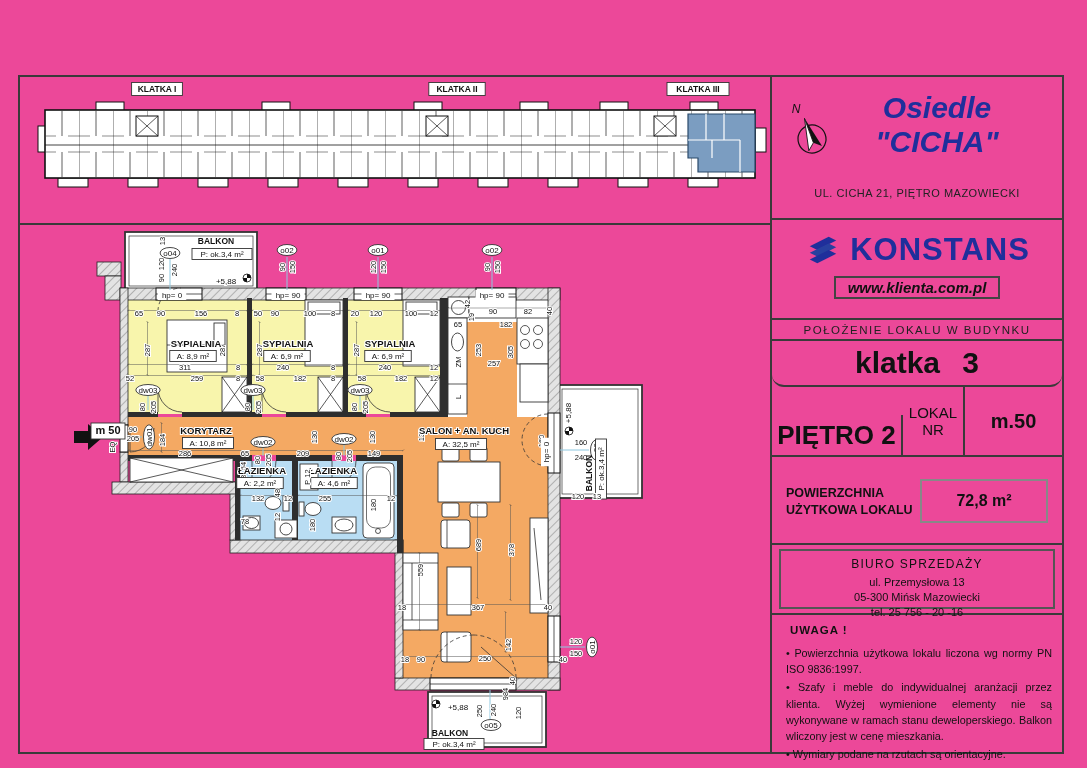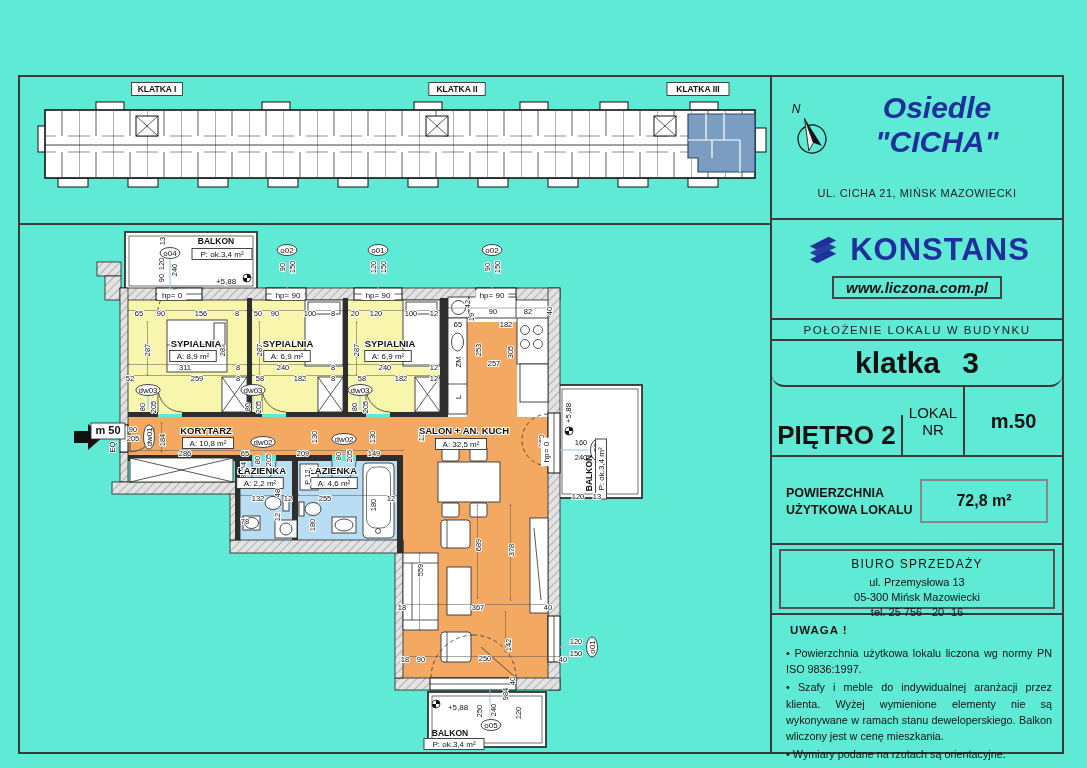--- a/index.html
+++ b/index.html
@@ -1,16 +1,16 @@
 <!DOCTYPE html>
 <html style="--navy: #1f2f9b; --room-yellow: #f8f5ac; --floor-orange: #f4a963; --bath-blue: #b9ddf3; --unit-blue: #7b9dc1; --leader-blue: #8ec8e0;"><head>
 <meta charset="utf-8">
 <style>
   html,body{margin:0;padding:0;background:#fff;}
-  .sheet{position:relative;width:1087px;height:768px;background:#5eead4;overflow:hidden;
+  .sheet{position:relative;width:1087px;height:768px;background:#ec4899;overflow:hidden;
          font-family:"Liberation Sans",sans-serif;color:#111;}
   .abs{position:absolute;}
   
   .frame{left:18px;top:75px;width:1046px;height:679px;border:2px solid #3a3a3a;box-sizing:border-box;}
   .div-v{left:770px;top:75px;width:2px;height:679px;background:#3a3a3a;}
   .div-h{left:18px;top:223px;width:752px;height:2px;background:#3a3a3a;}
   
   .sb{left:772px;top:75px;width:290px;height:677px;}
   .sb-sec{position:relative;width:100%;box-sizing:border-box;border-bottom:2px solid #3a3a3a;}
   .s1{height:145px;} .s2{height:100px;} .s3{height:21px;} .s4{height:46px;border-radius:12px;}
@@ -902,34 +902,34 @@
         <g transform="rotate(-20 28 40)">
           <circle cx="28" cy="40" r="14" fill="none" stroke="#111" stroke-width="1.2"></circle>
           <polygon points="28,18 35,50 28,44" fill="#111"></polygon>
           <polygon points="28,18 21,50 28,44" fill="#fff" stroke="#111" stroke-width="0.8"></polygon>
         </g>
       </svg>
       <div class="title">
         <div>Osiedle</div>
         <div>"CICHA"</div>
       </div>
-      <div class="addr">UL. CICHA 21, MIŃSK MAZOWIECKI</div>
+      <div class="addr">UL. CICHA 21, PIĘTRO MAZOWIECKI</div>
     </div>
 
     <div class="sb-sec s2">
       <div class="konst-row">
         <svg width="38" height="34" viewBox="0 0 40 36">
           <path d="M6,14 L26,4 L34,8 L14,18 Z" fill="#1f2f9b"></path>
           <path d="M6,21 L26,11 L34,15 L14,25 Z" fill="#27409f"></path>
           <path d="M6,28 L26,18 L34,22 L14,32 Z" fill="#1f2f9b"></path>
         </svg>
         <span class="konst">KONSTANS</span>
       </div>
       <div class="www-box">
-        <span class="www">www.liczona.com.pl</span>
+        <span class="www">www.klienta.com.pl</span>
       </div>
     </div>
 
     <div class="sb-sec s3">
       <div class="strip">POŁOŻENIE LOKALU W BUDYNKU</div>
     </div>
 
     <div class="sb-sec s4">
       <div class="klatka">klatka 3</div>
     </div>

